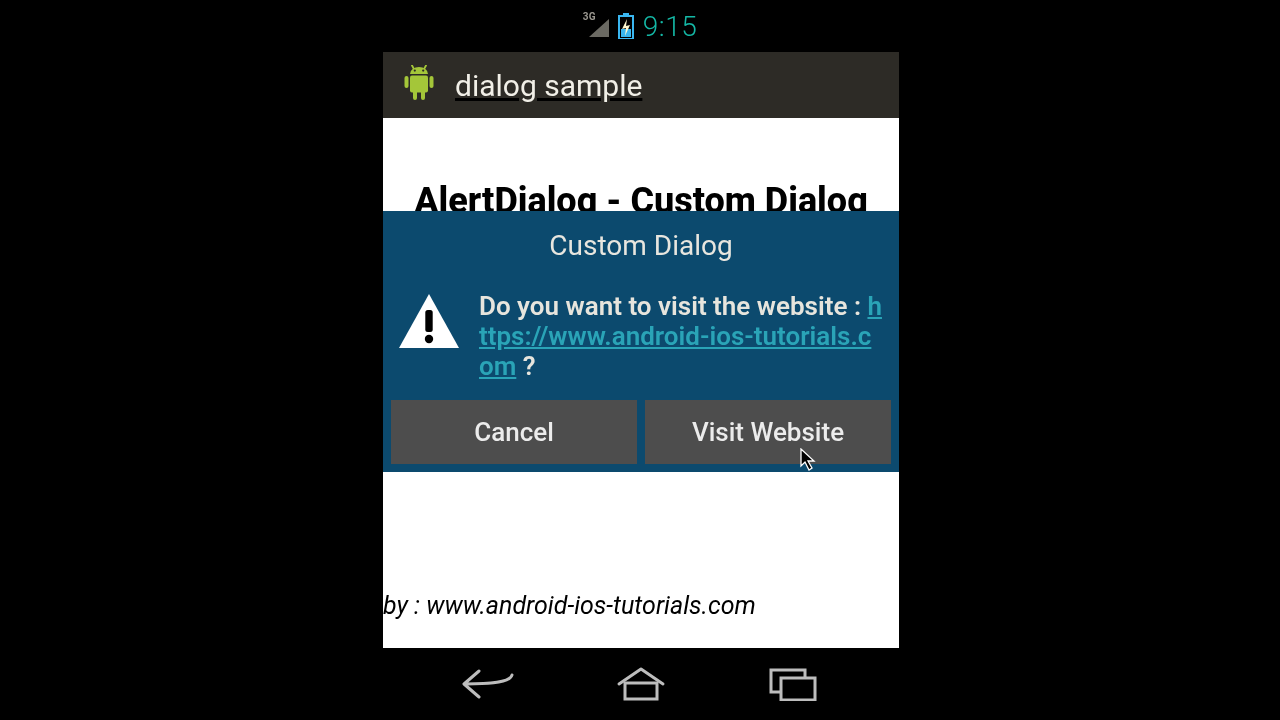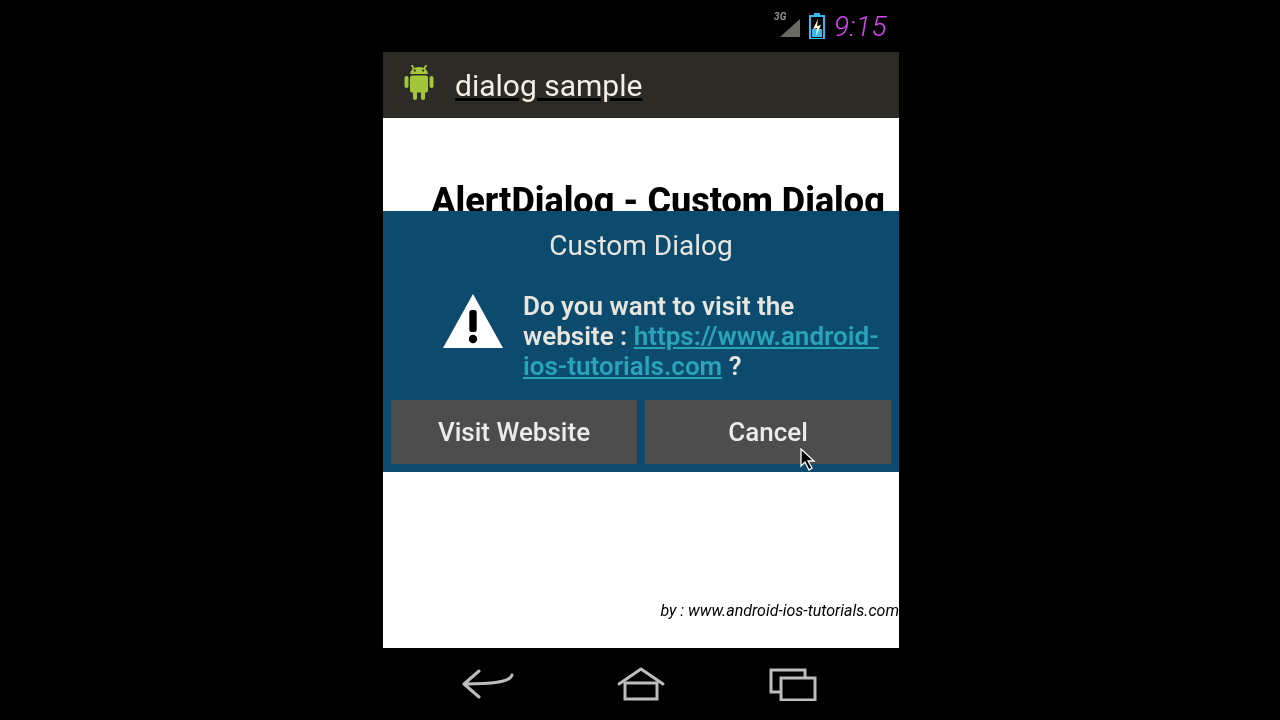--- a/index.html
+++ b/index.html
@@ -19,43 +19,42 @@
       height: 720px;
       background: #0c0c0c;
       display: flex;
       flex-direction: column;
     }
     .status-bar {
       height: 52px;
       background: #000;
       display: flex;
       align-items: center;
-      justify-content: flex-end;
+      justify-content: center;
       padding: 0 12px;
       gap: 8px;
-      font-style: italic;
     }
     .sig-3g {
       width: 24px;
       height: 22px;
       position: relative;
     }
     .sig-3g .lbl {
       position: absolute;
       top: -4px;
       left: -2px;
       color: #9a978f;
       font-size: 10px;
       font-weight: 700;
       letter-spacing: 0.3px;
     }
     .sig-3g svg { position: absolute; bottom: 0; right: 0; }
     .battery-charging svg { display: block; }
     .clock {
-      color: #d946ef;
+      color: #14b8a6;
       font-size: 28px;
       letter-spacing: 0.5px;
       font-weight: 300;
     }
     .action-bar {
       height: 66px;
       background: #2d2b26;
       display: flex;
       align-items: center;
       padding: 0 18px;
@@ -70,36 +69,36 @@
     }
     .app-body {
       flex: 1;
       background: #fff;
       position: relative;
       overflow: hidden;
     }
     .underlying-heading {
       position: absolute;
       top: 62px;
-      left: 17px;
+      left: 0;
       width: 100%;
       text-align: center;
       font-size: 36px;
       font-weight: 800;
       color: #000;
       white-space: nowrap;
     }
     .footer-text {
       position: absolute;
       bottom: 28px;
       left: 0;
       width: 100%;
-      text-align: right;
+      text-align: left;
       font-style: italic;
-      font-size: 16px;
+      font-size: 25px;
       color: #000;
     }
     .dialog {
       position: absolute;
       left: 0;
       top: 93px;
       width: 100%;
       background: #0c4a6e;
       padding-top: 18px;
     }
@@ -108,21 +107,20 @@
       color: #e8e6df;
       font-size: 28px;
       font-weight: 400;
       padding-bottom: 30px;
     }
     .dialog-body {
       display: flex;
       align-items: flex-start;
       padding: 0 14px 18px 14px;
       gap: 18px;
-      margin-left: 44px;
     }
     .warn-icon svg { display: block; }
     .dialog-text {
       color: #e7e5dd;
       font-size: 26px;
       line-height: 1.15;
       font-weight: 600;
     }
     .dialog-text a {
       color: #2aa4b7;
@@ -226,22 +224,22 @@
             <polygon points="32,2 62,56 2,56" fill="#fff"></polygon>
             <rect x="28.3" y="18" width="7.4" height="22" rx="2.5" fill="#000"></rect>
             <circle cx="32" cy="47" r="4.2" fill="#000"></circle>
           </svg>
         </span>
         <div class="dialog-text">
           <span>Do you want to visit the website : </span><a href="#">https://www.android-ios-tutorials.com</a><span> ?</span>
         </div>
       </div>
       <div class="dialog-buttons">
+        <button class="dialog-btn">Cancel</button>
         <button class="dialog-btn">Visit Website</button>
-        <button class="dialog-btn">Cancel</button>
       </div>
     </div>
   </div>
 
   <div class="nav-bar">
     <div class="nav-btn">
       <svg width="58" height="34" viewBox="0 0 58 34">
         <path d="M19 4 L4 17 L19 30 M6 17 C 20 17 50 17 52 8" fill="none" stroke="#bdbdbd" stroke-width="3" stroke-linecap="round" stroke-linejoin="round"></path>
       </svg>
     </div>

